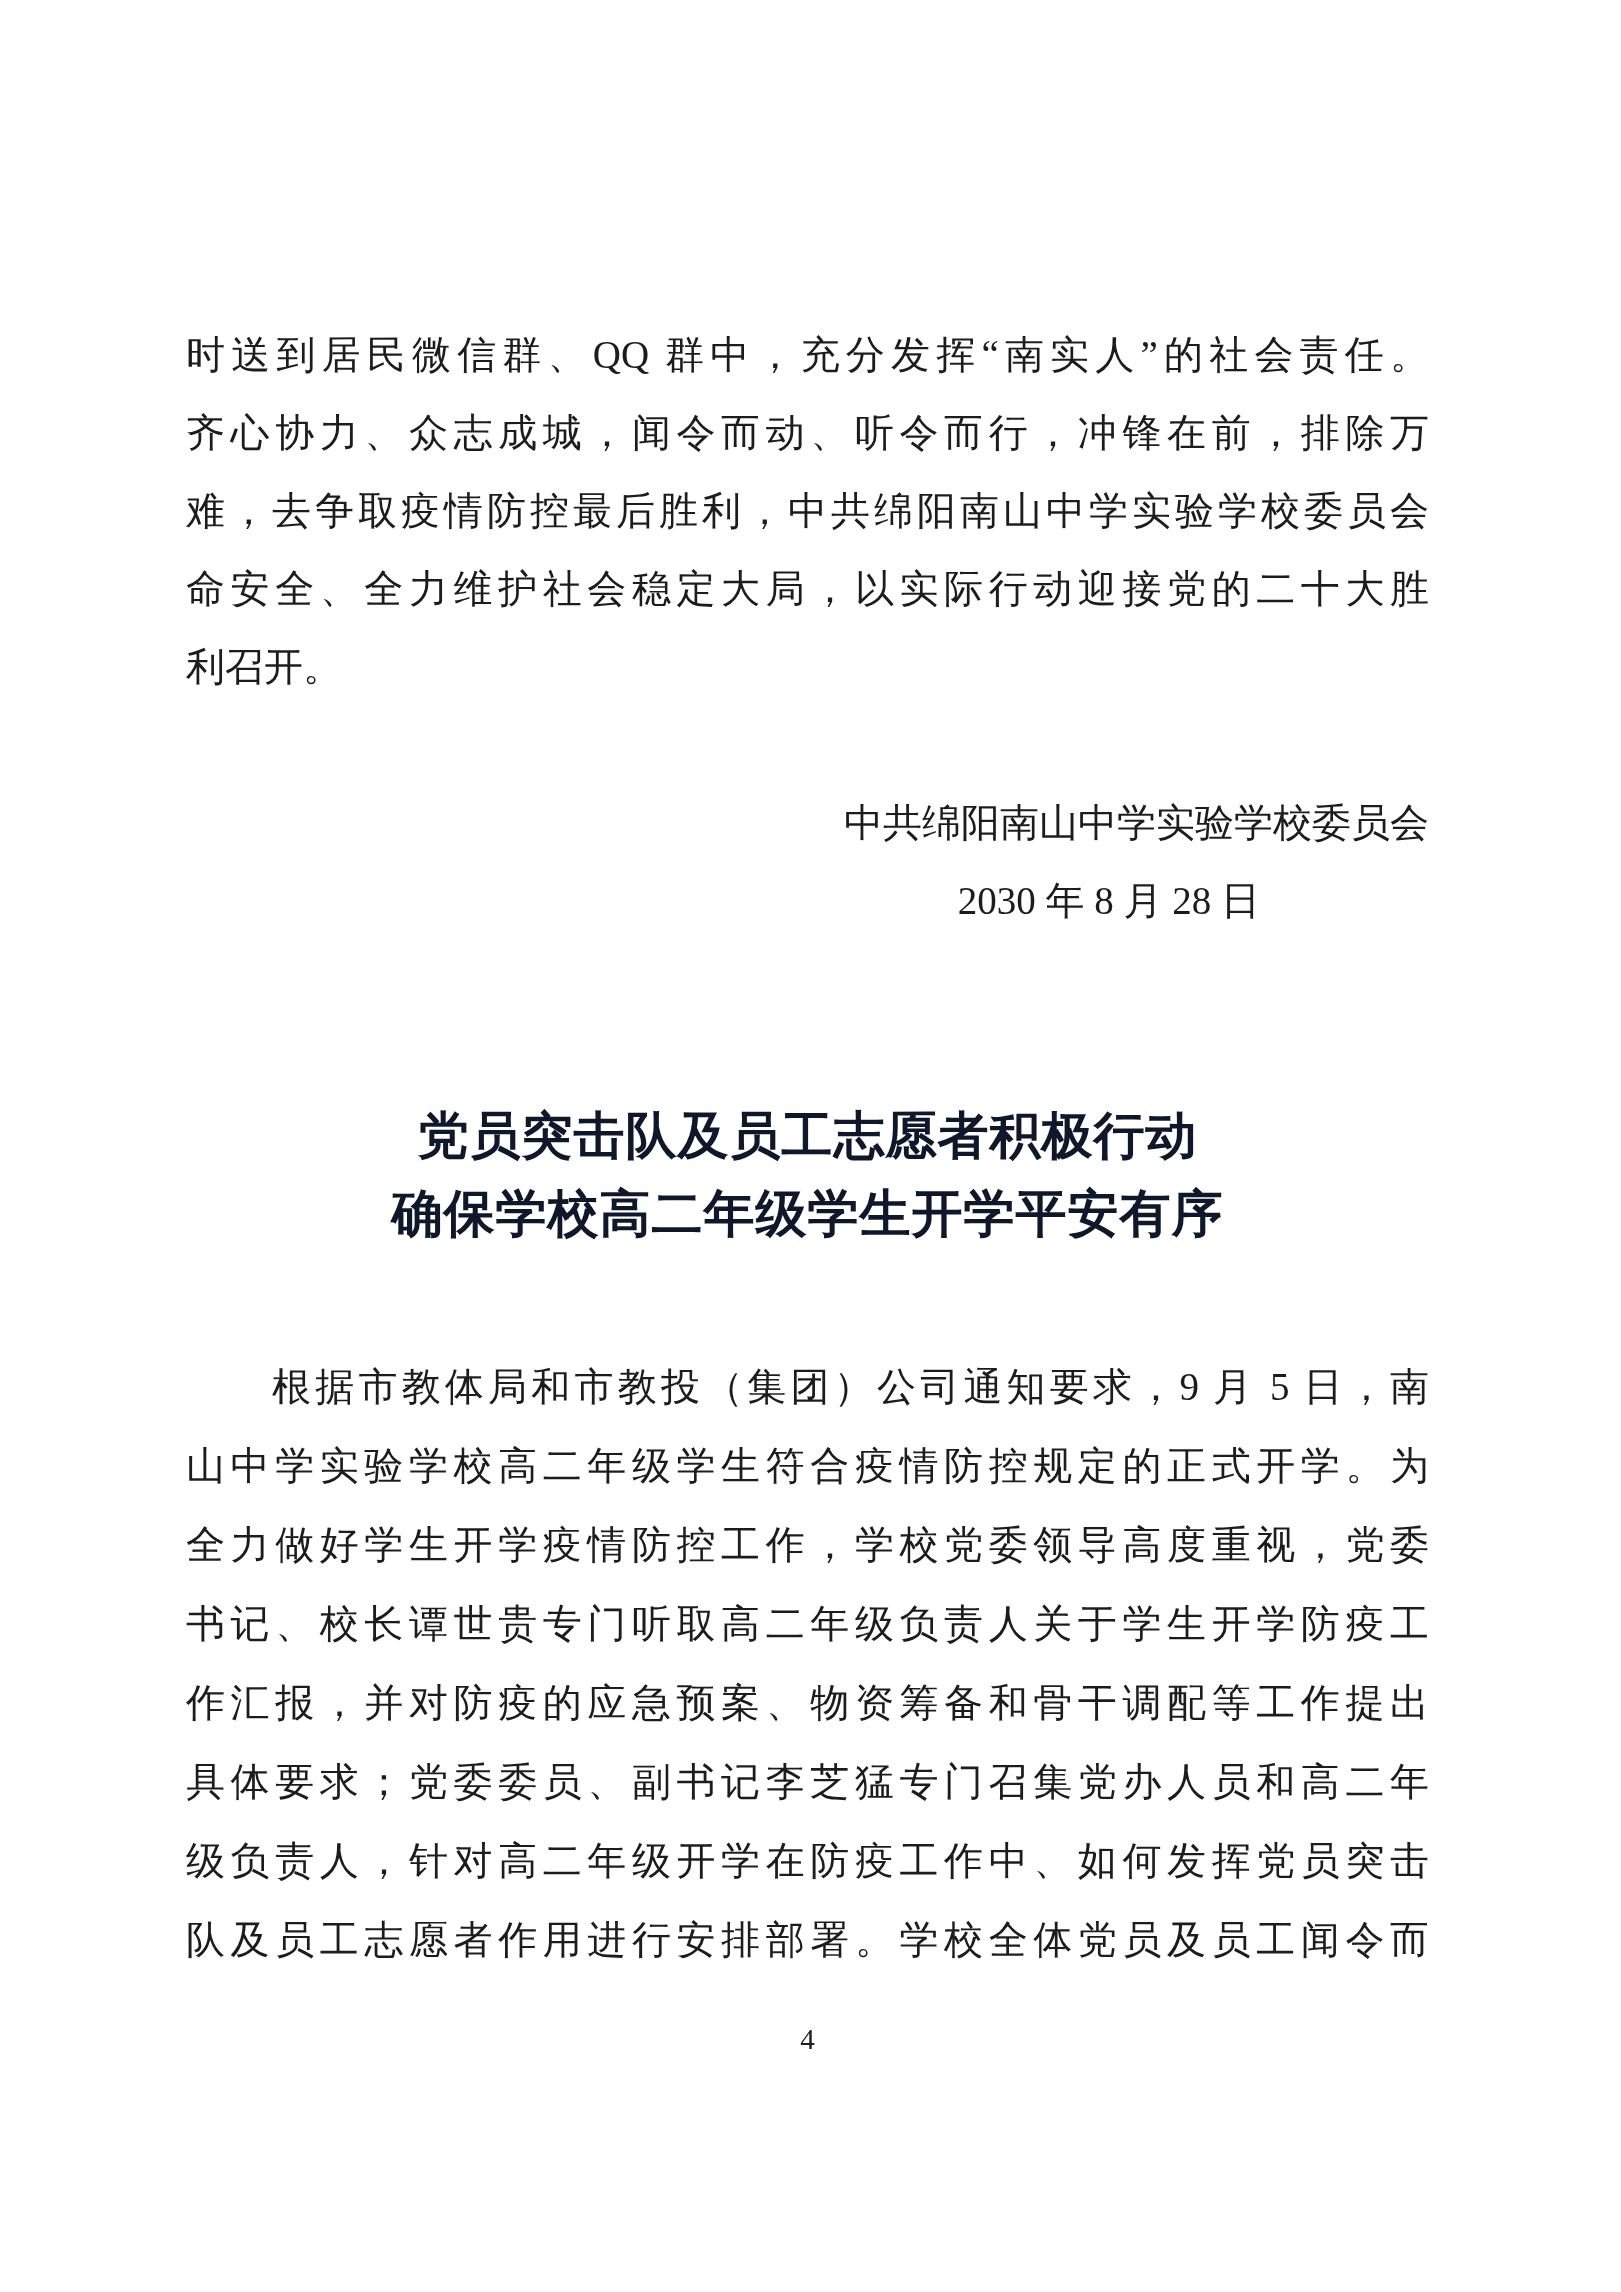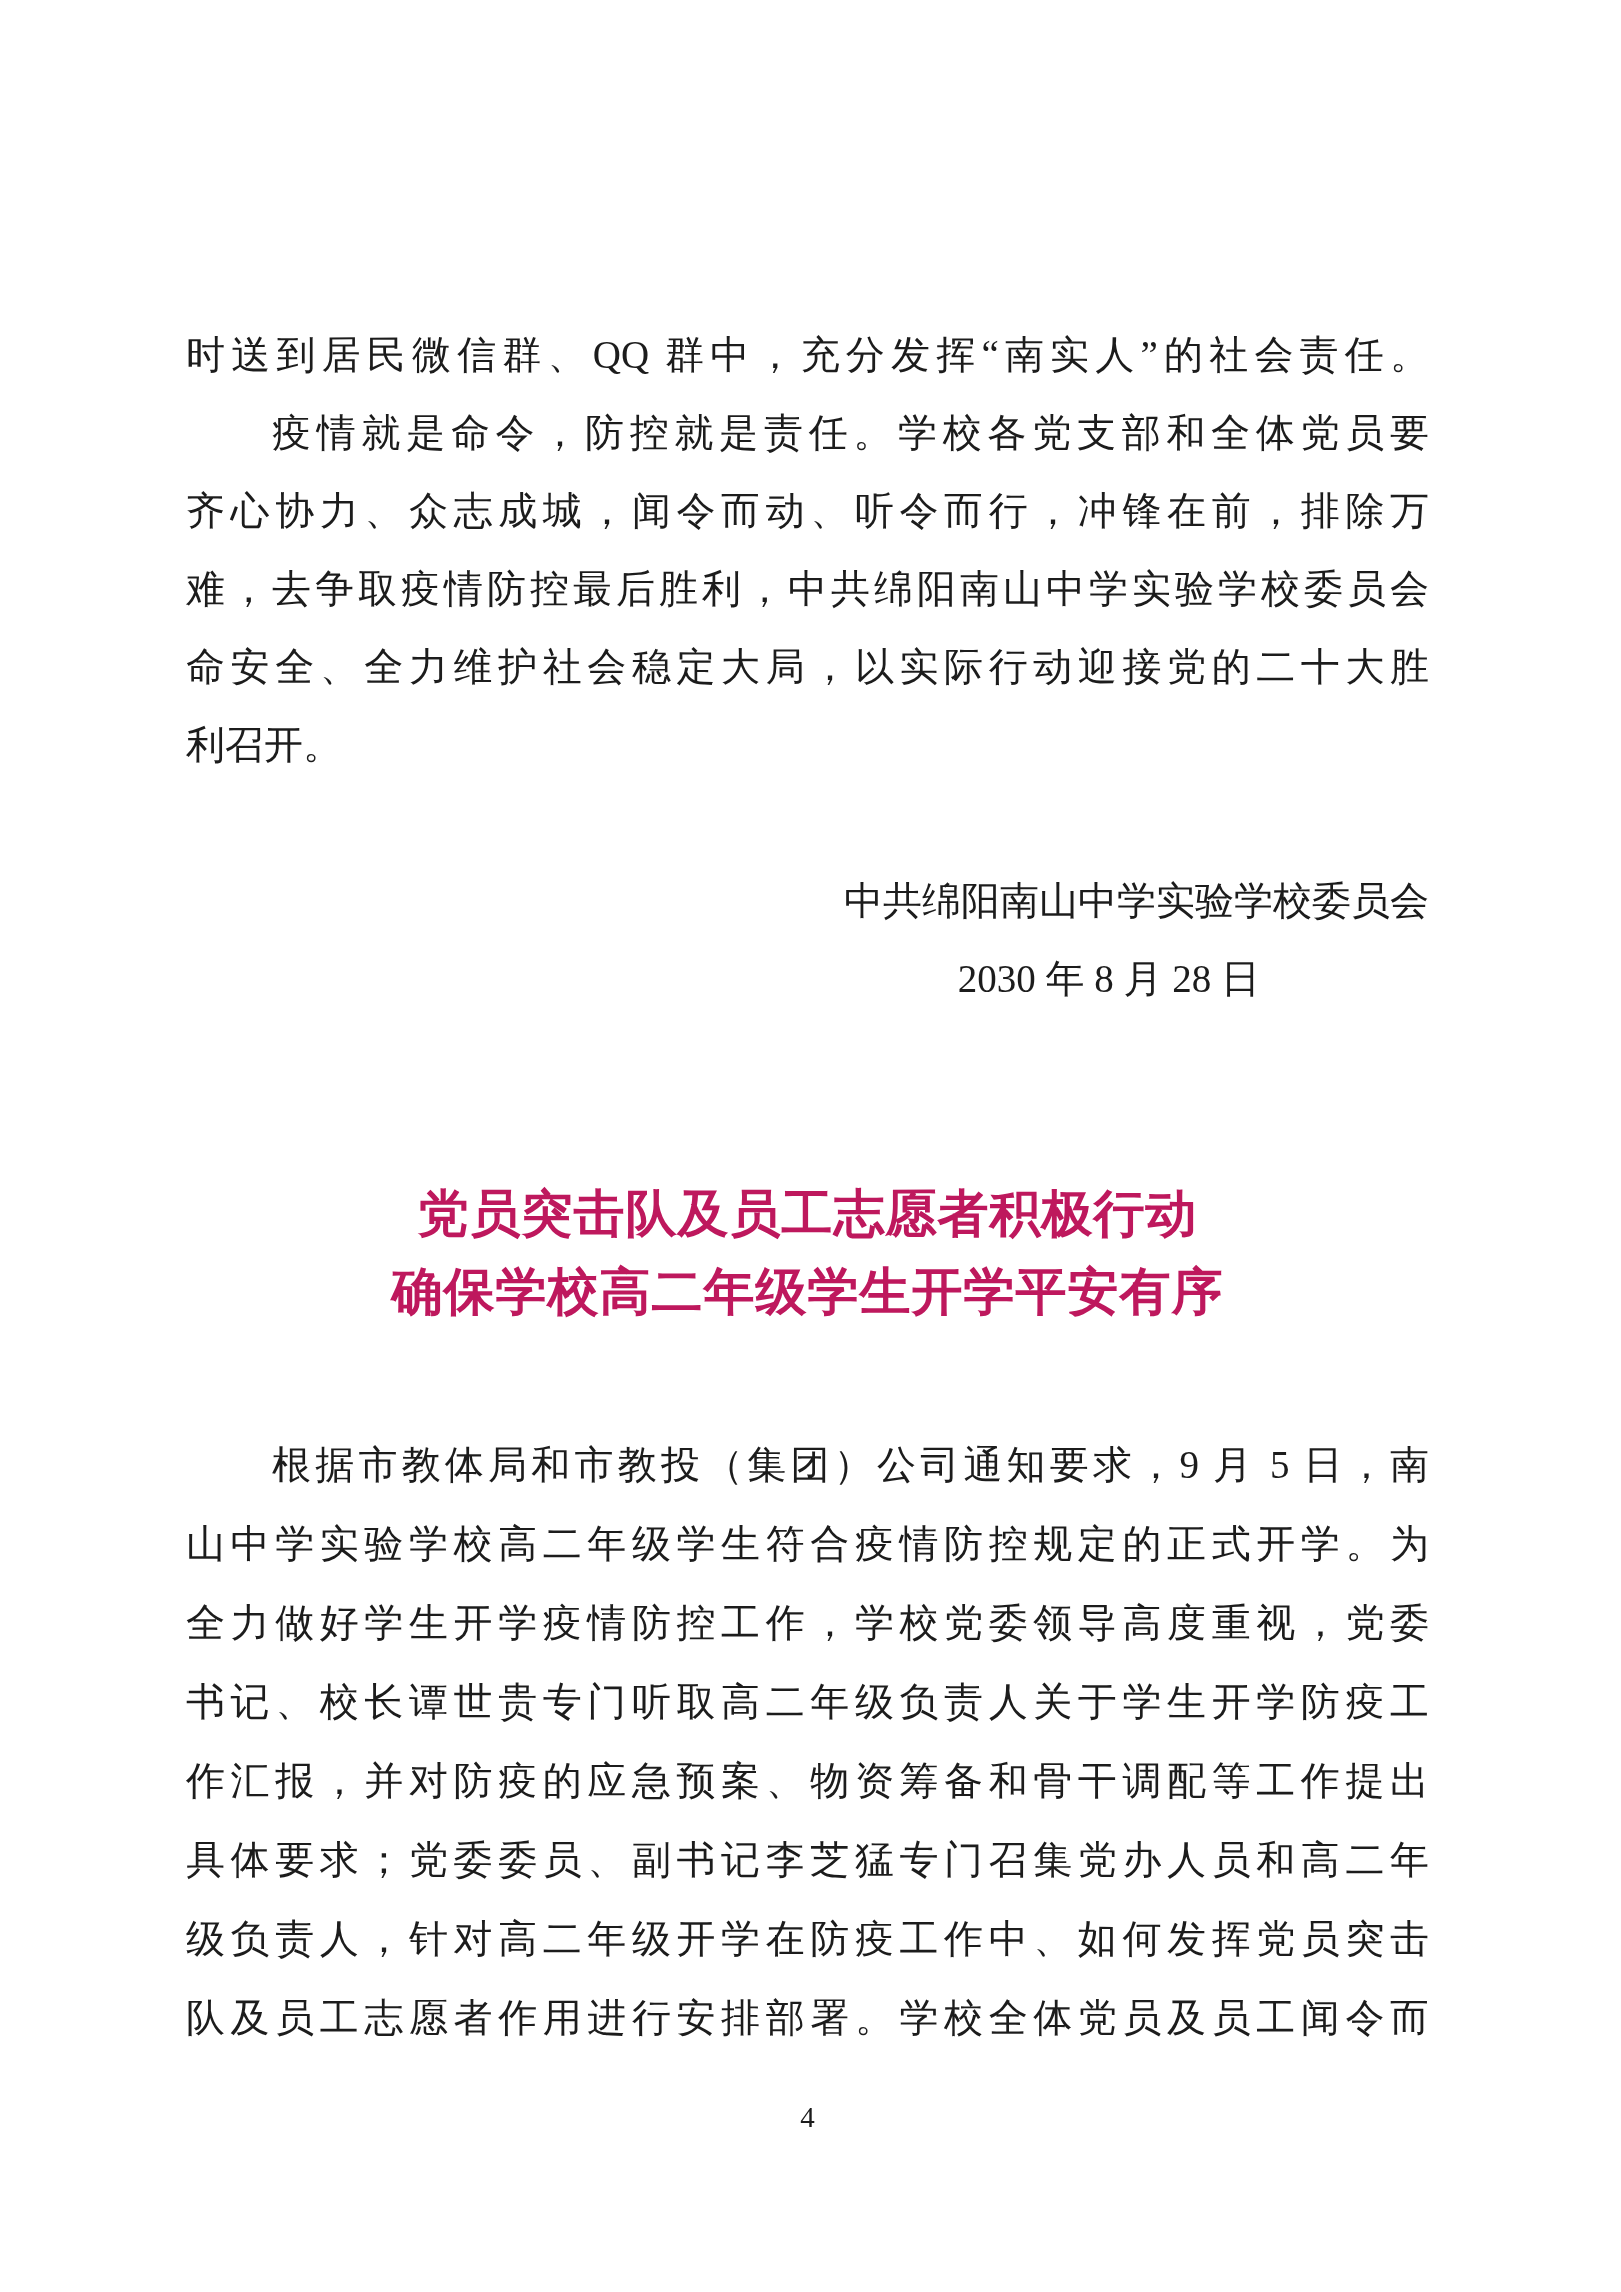--- a/index.html
+++ b/index.html
@@ -50,21 +50,21 @@
   .title-block {
     margin-top: 157px; 
   }
   .title-line {
     height: 78px;
     line-height: 78px;
     text-align: center;
     font-family: "Liberation Sans", "DejaVu Sans", sans-serif;
     font-weight: bold;
     font-size: 51px;
-    color: #be185d;
+    color: #0f172a;
     letter-spacing: 1px;
   }
   .body3 {
     margin-top: 94px; 
   }
   .body3 .line {
     height: 79px;
     line-height: 79px;
   }
   .pagenum {
@@ -77,21 +77,20 @@
 </style>
 </head>
 <body>
 
 <div class="page">
   <div class="content">
 
     <div class="line fill">时送到居民微信群、QQ 群中，充分发挥“南实人”的社会责任。</div>
 
     <div>
-      <div class="line fill indent">疫情就是命令，防控就是责任。学校各党支部和全体党员要</div>
       <div class="line fill">齐心协力、众志成城，闻令而动、听令而行，冲锋在前，排除万</div>
       <div class="line fill">难，去争取疫情防控最后胜利，中共绵阳南山中学实验学校委员会</div>
       <div class="line fill">命安全、全力维护社会稳定大局，以实际行动迎接党的二十大胜</div>
       <div class="line">利召开。</div>
     </div>
 
     <div class="sig-block">
       <div class="line sig">中共绵阳南山中学实验学校委员会</div>
       <div class="line date">2030 年 8 月 28 日</div>
     </div>

